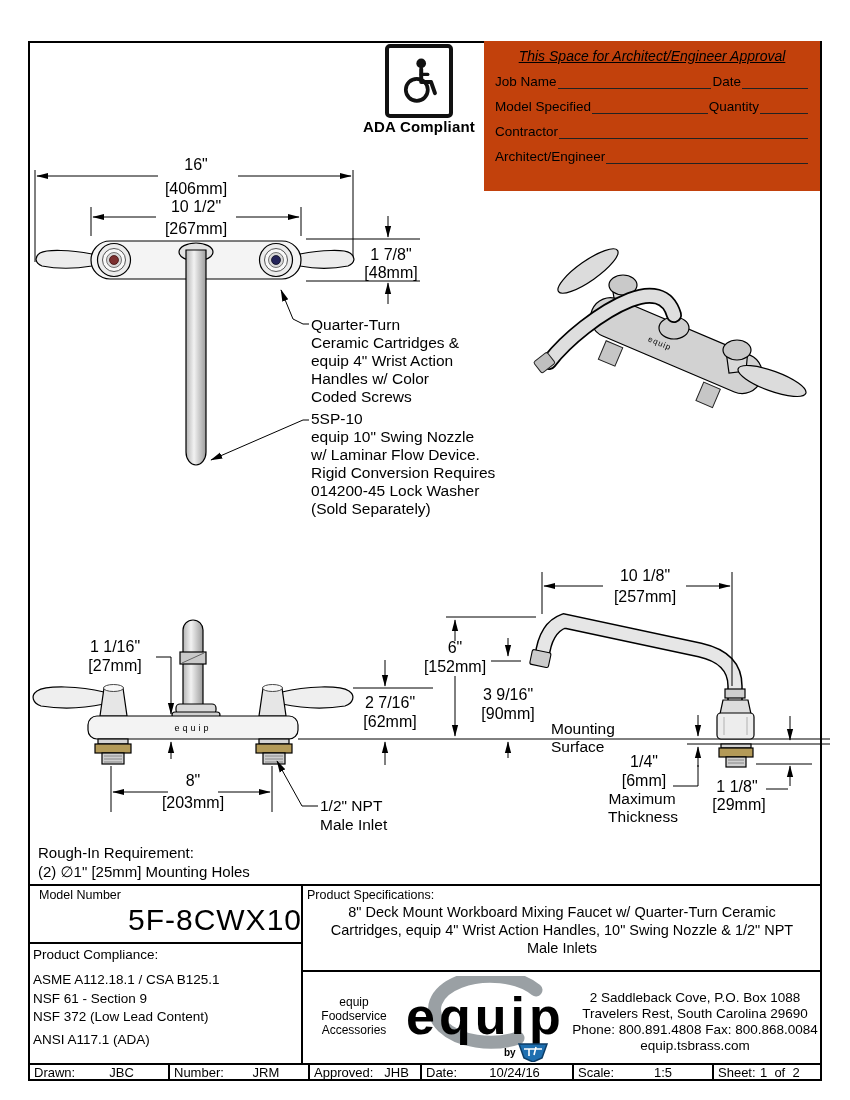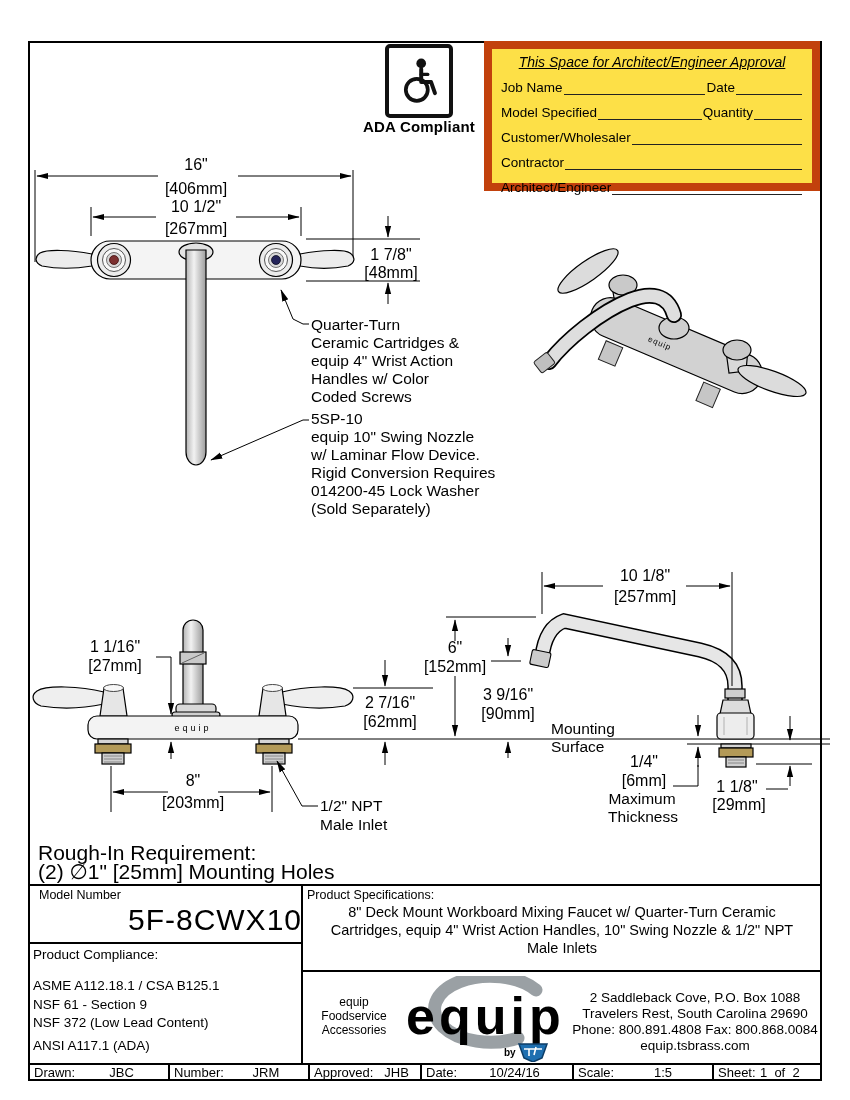--- a/index.html
+++ b/index.html
@@ -4,39 +4,39 @@
 <style>
   html,body{margin:0;padding:0;background:#fff;}
   .page{position:relative;width:850px;height:1100px;background:#fff;overflow:hidden;
         font-family:"Liberation Sans",sans-serif;color:#000;}
   .abs{position:absolute;}
   .frame{border:2px solid #000;box-sizing:border-box;background:transparent;}
   .hline{background:#000;height:2px;}
   .vline{background:#000;width:2px;}
 
   
-  .approval{left:484px;top:41px;width:336px;height:150px;border:8px solid #c2410c;
-            box-sizing:border-box;background:#fde047;padding:5px 9px 3px 9px;font-size:13.5px;}
+  .approval{left:484px;top:41px;width:336px;height:150px;border:2px solid #c2410c;
+            box-sizing:border-box;background:#c2410c;padding:5px 9px 3px 9px;font-size:13.5px;}
   .approval .ttl{text-align:center;font-style:italic;text-decoration:underline;font-size:14px;margin-bottom:4px;}
   .approval .row{display:flex;align-items:flex-end;margin-top:10px;white-space:nowrap;}
   .approval .fill{flex:1;border-bottom:1.4px solid #222;height:1em;margin:0 1px;}
   .approval .short{border-bottom:1.4px solid #222;height:1em;margin:0 1px;}
 
   
   .ada{left:354px;top:44px;width:130px;text-align:center;}
   .ada .box{width:60px;height:66px;border:4px solid #111;border-radius:5px;margin:0 auto;
             display:flex;align-items:center;justify-content:center;}
   .ada .lbl{font-size:15px;font-weight:bold;margin-top:0;letter-spacing:.2px;}
 
-  .roughin{left:38px;top:843px;font-size:21px;line-height:19px;}
+  .roughin{left:38px;top:843px;font-size:15px;line-height:19px;}
 
   
   .tb-label{font-size:12.5px;}
   .model-number{left:28px;top:903px;width:274px;text-align:right;font-size:30px;letter-spacing:1px;}
-  .compliance{left:33px;top:971px;font-size:13.5px;line-height:18.5px;margin-top:6px;}
+  .compliance{left:33px;top:971px;font-size:13.5px;line-height:18.5px;}
   .compliance div:last-child{margin-top:4px;}
   .specs{left:302px;top:903px;width:520px;text-align:center;font-size:14.5px;line-height:18px;}
   .brandblock{left:310px;top:995px;width:88px;text-align:center;font-size:12px;line-height:14px;}
   .address{left:572px;top:990px;width:246px;text-align:center;font-size:13.5px;line-height:16px;}
 
   .footer{left:30px;top:1065px;width:790px;height:14px;display:flex;font-size:13px;}
   .footer .cell{display:flex;align-items:center;padding-left:4px;box-sizing:border-box;}
   .footer .cell + .cell{border-left:2px solid #000;}
   .footer .val{flex:1;text-align:center;white-space:pre;}
 
@@ -71,24 +71,20 @@
       <span>Job Name</span>
       <span class="fill"></span>
       <span>Date</span>
       <span class="short" style="width:66px;"></span>
     </div>
     <div class="row">
       <span>Model Specified</span>
       <span class="fill"></span>
       <span>Quantity</span>
       <span class="short" style="width:48px;"></span>
-    </div>
-    <div class="row">
-      <span>Customer/Wholesaler</span>
-      <span class="fill"></span>
     </div>
     <div class="row">
       <span>Contractor</span>
       <span class="fill"></span>
     </div>
     <div class="row">
       <span>Architect/Engineer</span>
       <span class="fill"></span>
     </div>
   </div>

